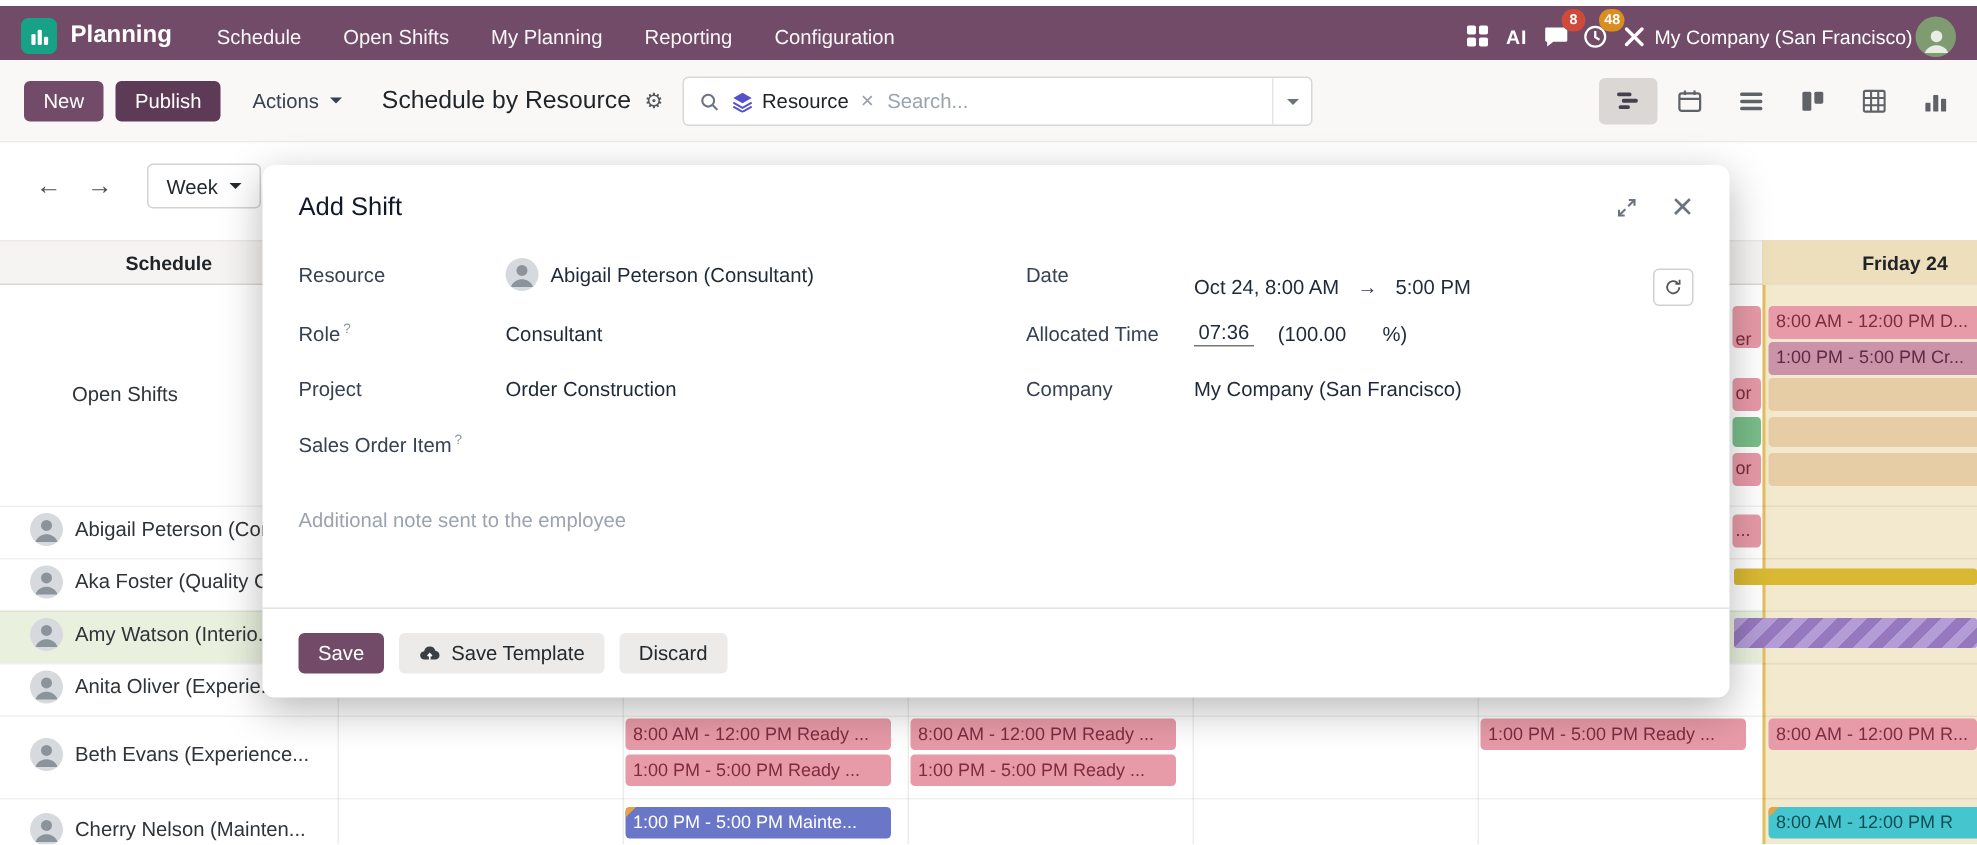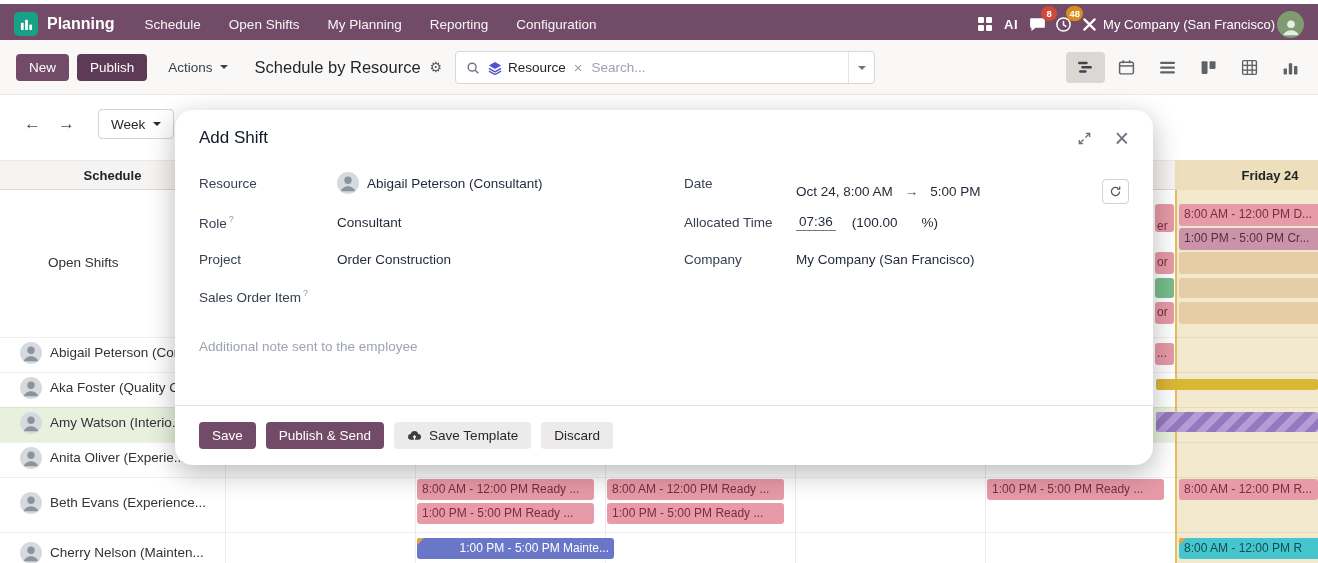--- a/index.html
+++ b/index.html
@@ -80,21 +80,21 @@
   .teal   { background:#45C6CF; color:#114C53; }
   .tan    { background:#E7CDA6; }
   .greenf { background:#79BD8A; }
   .flag { }
   .flag::before { content:""; position:absolute; left:0; top:0; border-top:7px solid #E8A33D; border-right:7px solid transparent; }
   .ybar { position:absolute; background:#D9B833; border-radius:2px; }
   .stripebar { position:absolute; border-radius:2px;
                background:repeating-linear-gradient(135deg, #B49CD6 0 7px, #9678BE 7px 14px); }
 
   
-  .modal { position:absolute; left:175px; top:110px; width:978px; height:355px; background:#fff; border-radius:18px;
+  .modal { position:absolute; left:175px; top:110px; width:978px; height:355px; background:#fff; border-radius:8px;
            box-shadow:0 8px 28px rgba(0,0,0,.28); z-index:10; display:flex; flex-direction:column; }
   .m-head { display:flex; align-items:center; padding:18px 24px 4px; }
   .m-title { font-size:17px; font-weight:500; color:#111827; flex:1; }
   .m-expand { margin-right:22px; cursor:pointer; display:flex; }
   .m-close { font-size:25px; color:#6B7280; cursor:pointer; line-height:18px; }
   .m-body { flex:1; padding:10px 24px 0; }
   .fgrid { display:grid; grid-template-columns:1fr 1fr; column-gap:40px; }
   .frow { display:flex; align-items:center; min-height:37px; }
   .flabel { width:138px; flex-shrink:0; font-weight:500; color:#374151; font-size:13.5px; }
   .rcol .flabel { width:112px; }
@@ -340,21 +340,21 @@
 
     <div class="ybar" style="left:1156px; top:284px; width:162px; height:11px;"></div>
     <div class="stripebar" style="left:1156px; top:317px; width:162px; height:20px;"></div>
 
     <div class="cell pink" style="left:417px; top:384px; width:177px; height:21px;">8:00 AM - 12:00 PM Ready ...</div>
     <div class="cell pink" style="left:417px; top:408px; width:177px; height:21px;">1:00 PM - 5:00 PM Ready ...</div>
     <div class="cell pink" style="left:607px; top:384px; width:177px; height:21px;">8:00 AM - 12:00 PM Ready ...</div>
     <div class="cell pink" style="left:607px; top:408px; width:177px; height:21px;">1:00 PM - 5:00 PM Ready ...</div>
     <div class="cell pink" style="left:987px; top:384px; width:177px; height:21px;">1:00 PM - 5:00 PM Ready ...</div>
     <div class="cell pink" style="left:1179px; top:384px; width:139px; height:21px;">8:00 AM - 12:00 PM R...</div>
-    <div class="cell indigo flag" style="left:417px; top:443px; width:197px; height:21px;text-align:right;">1:00 PM - 5:00 PM Mainte...</div>
+    <div class="cell indigo flag" style="left:417px; top:443px; width:177px; height:21px;">1:00 PM - 5:00 PM Mainte...</div>
     <div class="cell teal flag" style="left:1179px; top:443px; width:150px; height:21px;">8:00 AM - 12:00 PM R</div>
   </div>
 
   <div class="modal">
     <div class="m-head">
       <span class="m-title">Add Shift</span>
       <span class="m-expand">
         <svg width="15" height="15" viewBox="0 0 16 16" fill="none" stroke="#6B7280" stroke-width="1.5">
             <path d="M9.5 2.5h4v4"></path>
             <path d="M13.5 2.5 9 7"></path>
@@ -421,21 +421,20 @@
           <span class="fvalue"></span>
         </div>
         <div class="frow rcol"></div>
       </div>
 
       <div class="note">Additional note sent to the employee</div>
     </div>
 
     <div class="m-foot">
       <button class="btn primary">Save</button>
-      <button class="btn primary">Publish &amp; Send</button>
       <button class="btn secondary">
         <span style="display:flex;">
           <svg width="15" height="15" viewBox="0 0 16 16">
               <path d="M4.3 12.5a3 3 0 0 1-.3-6A4.1 4.1 0 0 1 12 6.3a2.9 2.9 0 0 1-.3 6.2z" fill="#3a3f44"></path>
               <path d="M8 12.6V8.6M6.5 10 8 8.4 9.5 10" stroke="#fff" stroke-width="1.2" fill="none"></path>
             </svg>
         </span>
         <span>Save Template</span>
       </button>
       <button class="btn secondary">Discard</button>

